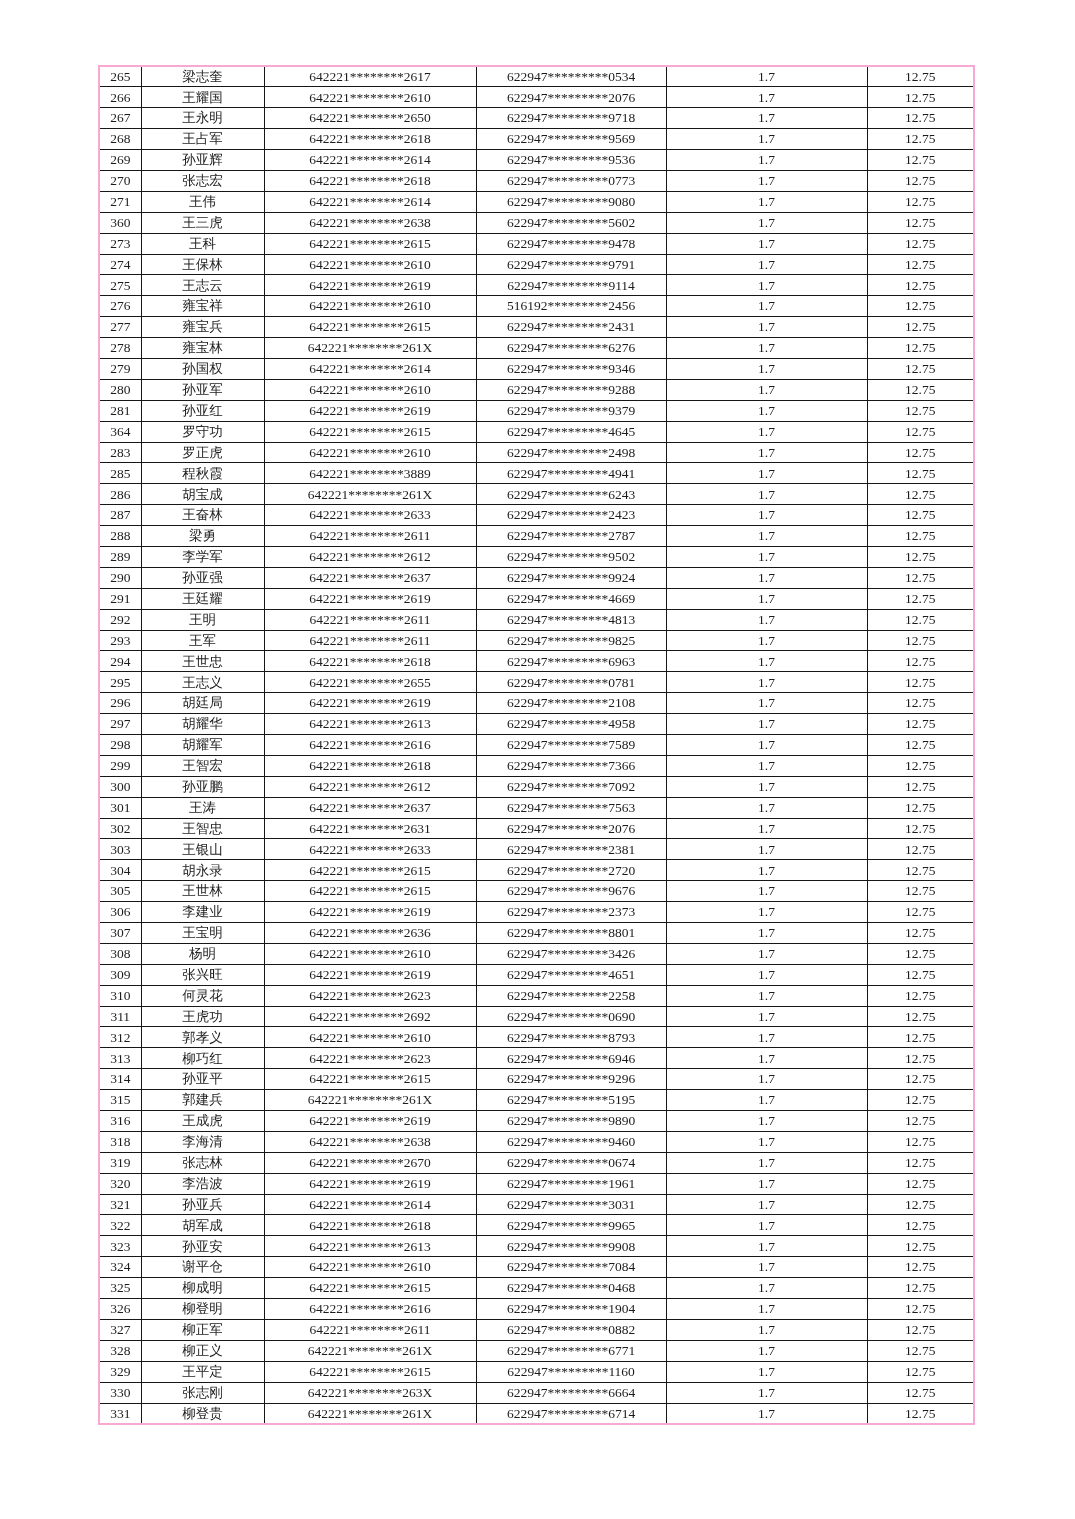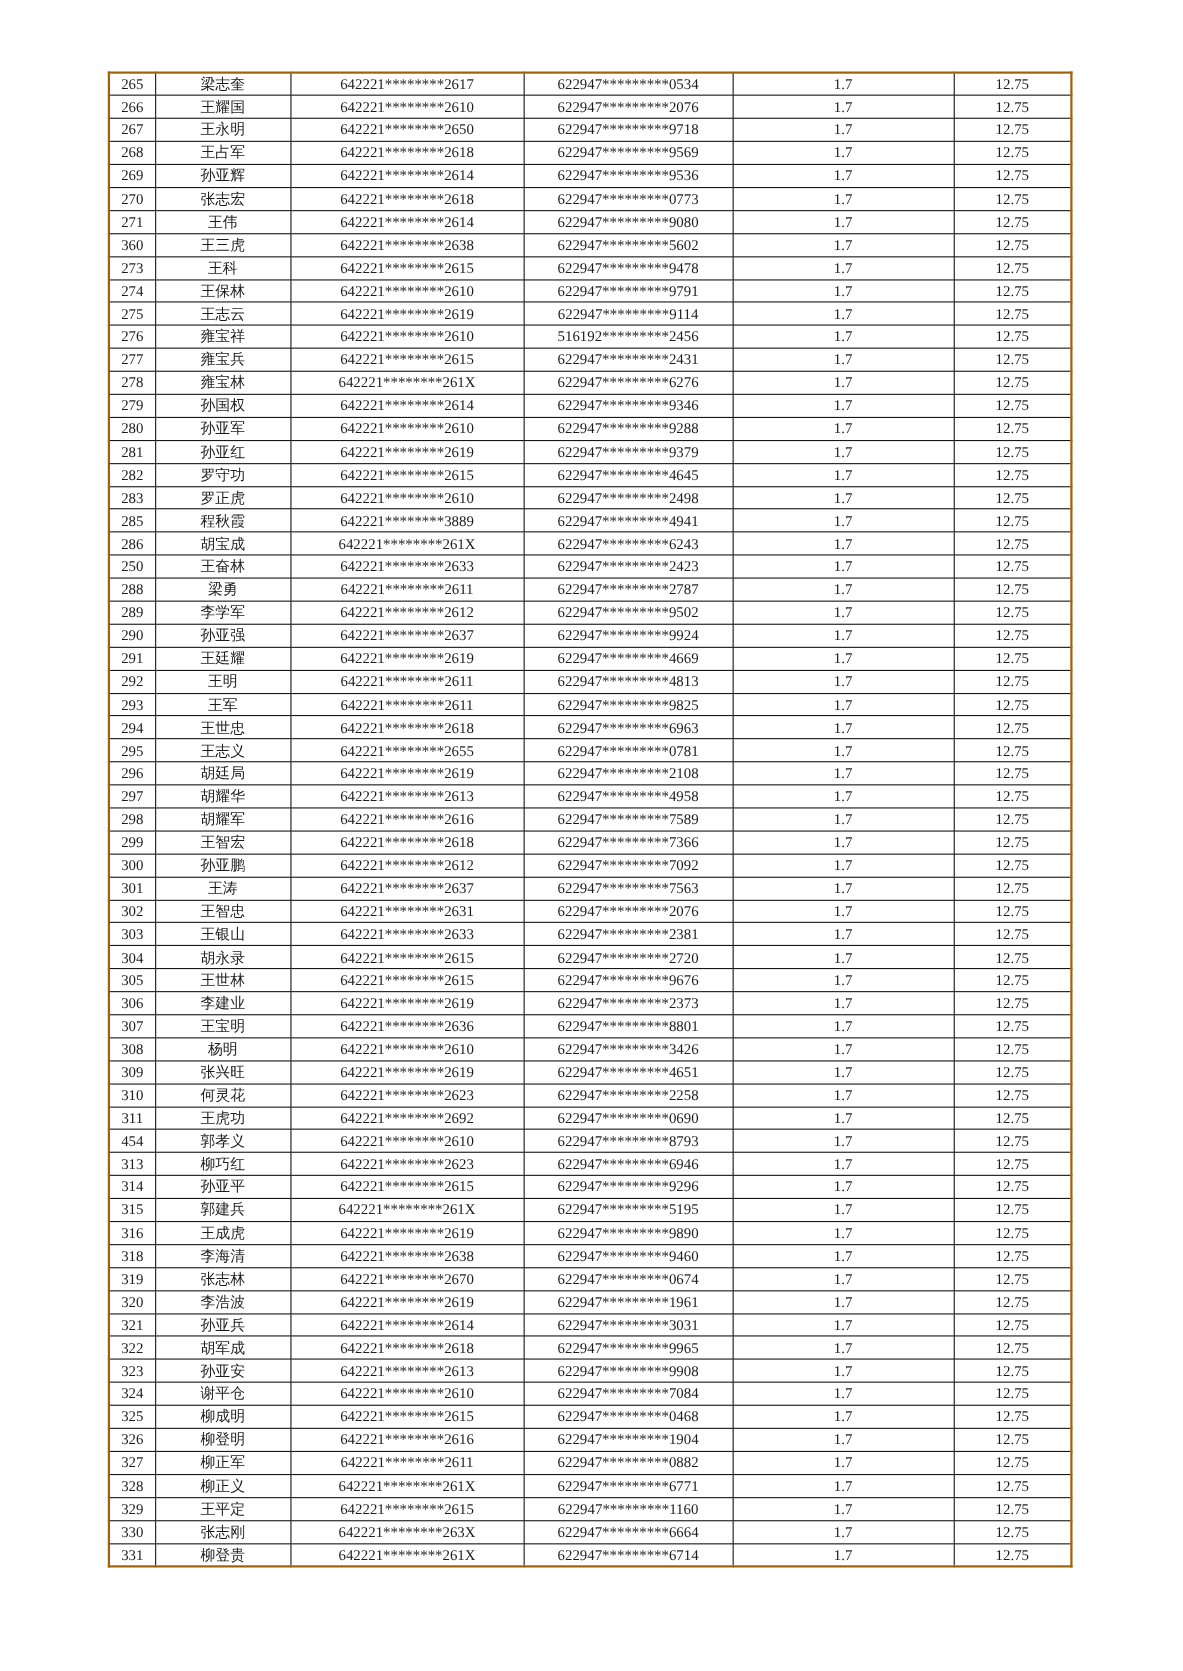--- a/index.html
+++ b/index.html
@@ -11,21 +11,21 @@
     font-family: "Liberation Serif", "DejaVu Serif", serif;
   }
   table.doc-table {
     position: absolute;
     left: 98px;
     top: 65px;
     width: 875px;
     height: 1360px;
     border-collapse: collapse;
     table-layout: fixed;
-    border: 2px solid #a16207;
+    border: 2px solid #f9a8d4;
   }
   table.doc-table td {
     border: 1px solid #161616;
     text-align: center;
     vertical-align: middle;
     padding: 0;
     font-size: 13.5px;
     color: #1c1c1c;
     white-space: nowrap;
     overflow: hidden;
@@ -182,21 +182,21 @@
   </tr>
       <tr>
     <td>281</td>
     <td>孙亚红</td>
     <td>642221********2619</td>
     <td>622947*********9379</td>
     <td>1.7</td>
     <td>12.75</td>
   </tr>
       <tr>
-    <td>282</td>
+    <td>364</td>
     <td>罗守功</td>
     <td>642221********2615</td>
     <td>622947*********4645</td>
     <td>1.7</td>
     <td>12.75</td>
   </tr>
       <tr>
     <td>283</td>
     <td>罗正虎</td>
     <td>642221********2610</td>
@@ -214,21 +214,21 @@
   </tr>
       <tr>
     <td>286</td>
     <td>胡宝成</td>
     <td>642221********261X</td>
     <td>622947*********6243</td>
     <td>1.7</td>
     <td>12.75</td>
   </tr>
       <tr>
-    <td>250</td>
+    <td>287</td>
     <td>王奋林</td>
     <td>642221********2633</td>
     <td>622947*********2423</td>
     <td>1.7</td>
     <td>12.75</td>
   </tr>
       <tr>
     <td>288</td>
     <td>梁勇</td>
     <td>642221********2611</td>
@@ -414,21 +414,21 @@
   </tr>
       <tr>
     <td>311</td>
     <td>王虎功</td>
     <td>642221********2692</td>
     <td>622947*********0690</td>
     <td>1.7</td>
     <td>12.75</td>
   </tr>
       <tr>
-    <td>454</td>
+    <td>312</td>
     <td>郭孝义</td>
     <td>642221********2610</td>
     <td>622947*********8793</td>
     <td>1.7</td>
     <td>12.75</td>
   </tr>
       <tr>
     <td>313</td>
     <td>柳巧红</td>
     <td>642221********2623</td>

